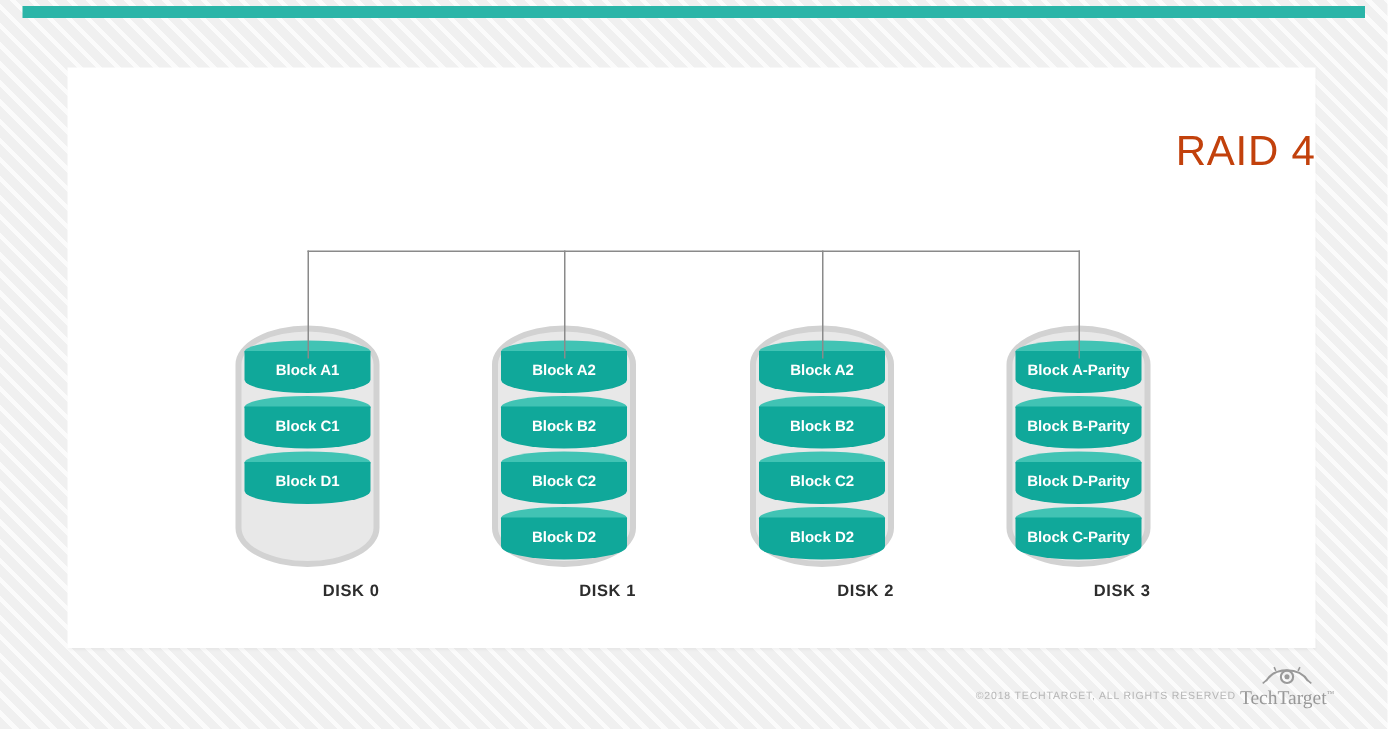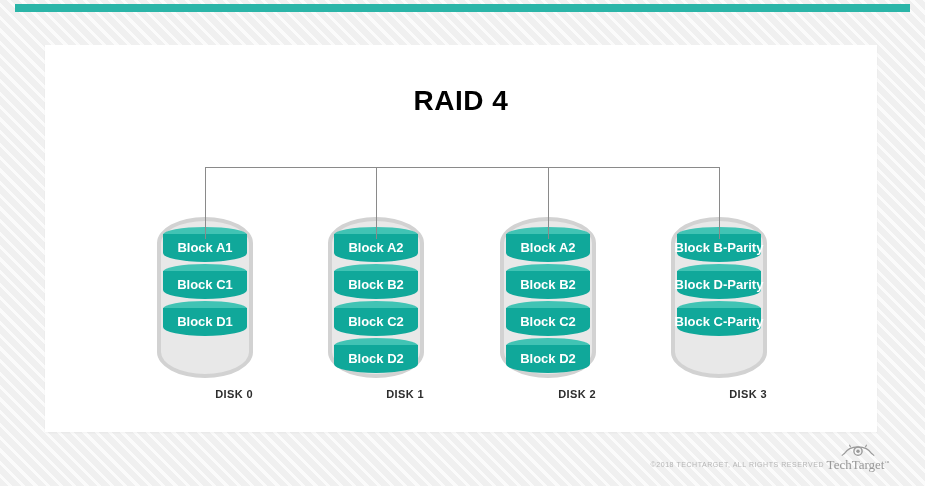--- a/index.html
+++ b/index.html
@@ -17,23 +17,23 @@
     position: absolute; left: 15px; right: 15px; top: 4px; height: 8px;
     background: #2bb5a8;
   }
   .card {
     position: absolute; left: 45px; top: 45px; width: 832px; height: 387px;
     background: #ffffff;
     box-shadow: 0 1px 2px rgba(0,0,0,0.04);
   }
   .title {
     position: absolute; top: 40px; left: 0; right: 0; margin: 0;
-    text-align: center;
-    font-size: 28px; font-weight: 700; letter-spacing: 0.5px;
-    color: #000000;
+    text-align: right;
+    font-size: 28px; font-weight: 400; letter-spacing: 0.5px;
+    color: #c2410c;
   }
   
   .connector-h {
     position: absolute; left: 160px; top: 122px; width: 515px; height: 1px;
     background: #8a8a8a; z-index: 3;
   }
   .connector-v {
     position: absolute; top: 122px; width: 1px; height: 72px;
     background: #8a8a8a; z-index: 3;
   }
@@ -56,21 +56,21 @@
   }
   .seg-body {
     position: absolute; top: 7px; left: 0; right: 0; bottom: 0;
     background: #10a89a;
     border-radius: 0 0 42px 42px / 0 0 9px 9px;
   }
   .seg-label {
     position: absolute; left: -6px; right: -6px; top: 0; bottom: 0;
     display: flex; align-items: center; justify-content: center;
     padding-top: 6px; box-sizing: border-box;
-    color: #ffffff; font-size: 13px; font-weight: 700;
+    color: #ffffff; font-size: 10px; font-weight: 700;
     white-space: nowrap;
     text-align: right;
   }
   .disk-name {
     margin-top: 10px; text-align: right;
     font-size: 11px; font-weight: 700; letter-spacing: 0.4px;
     color: #2d2d2d;
   }
   
   .copyright {
@@ -172,20 +172,25 @@
           <div class="seg-top"></div>
           <div class="seg-body"></div>
           <div class="seg-label">Block D2</div>
         </div>
       </div>
       <div class="disk-name">DISK 2</div>
     </div>
 
     <div class="disk d3">
       <div class="capsule">
+        <div class="seg">
+          <div class="seg-top"></div>
+          <div class="seg-body"></div>
+          <div class="seg-label">Block A-Parity</div>
+        </div>
         <div class="seg">
           <div class="seg-top"></div>
           <div class="seg-body"></div>
           <div class="seg-label">Block B-Parity</div>
         </div>
         <div class="seg">
           <div class="seg-top"></div>
           <div class="seg-body"></div>
           <div class="seg-label">Block D-Parity</div>
         </div>

